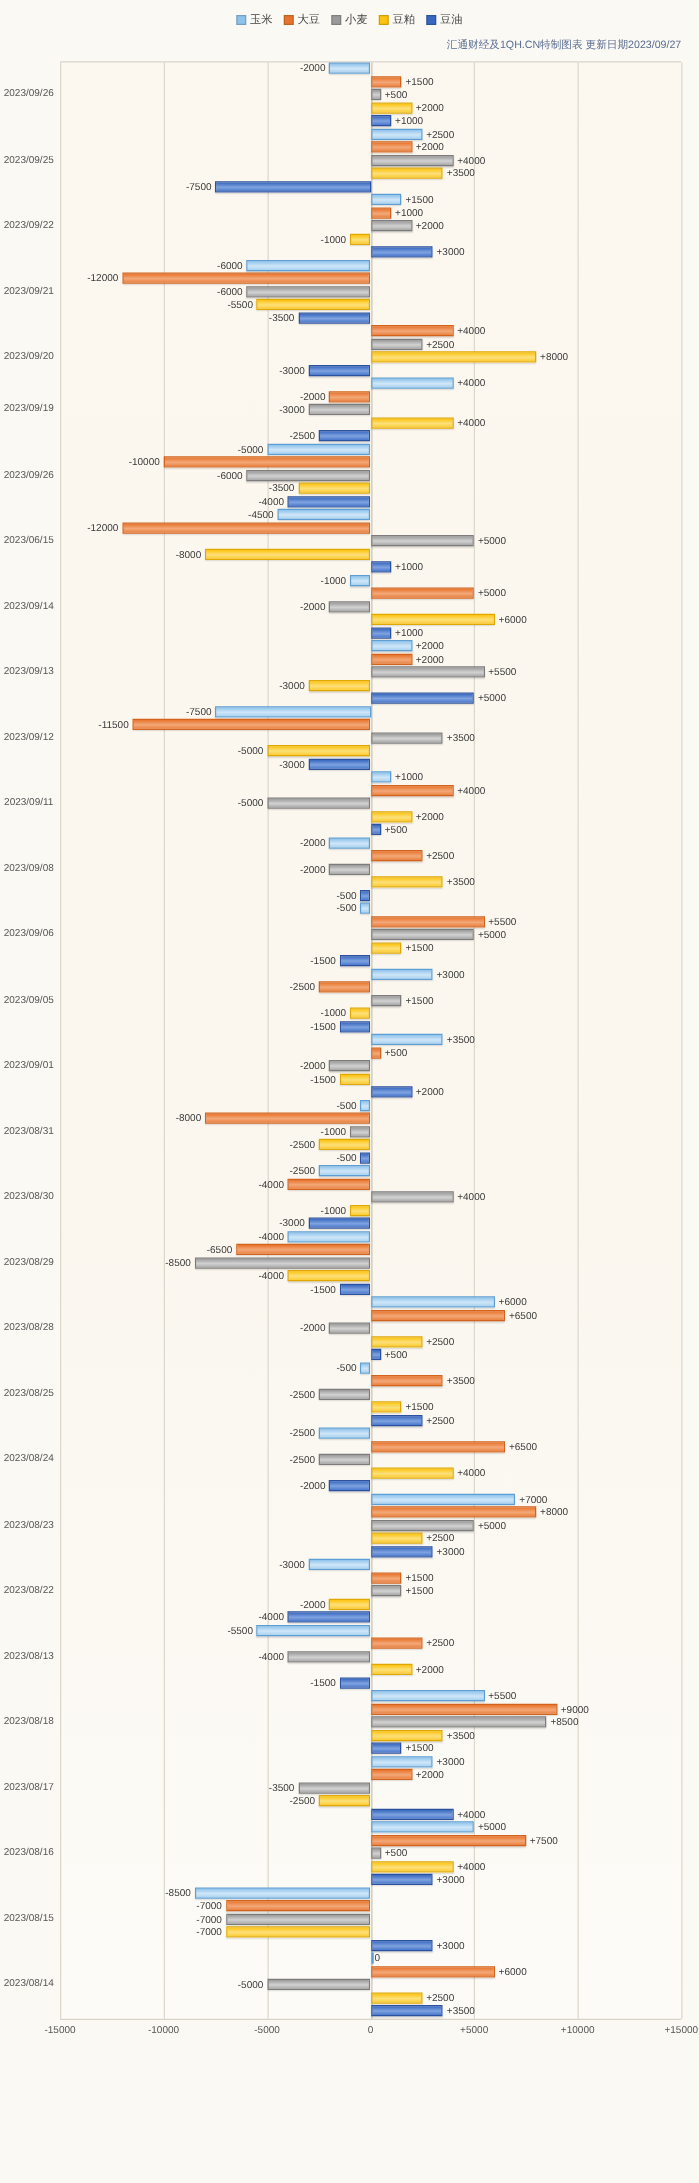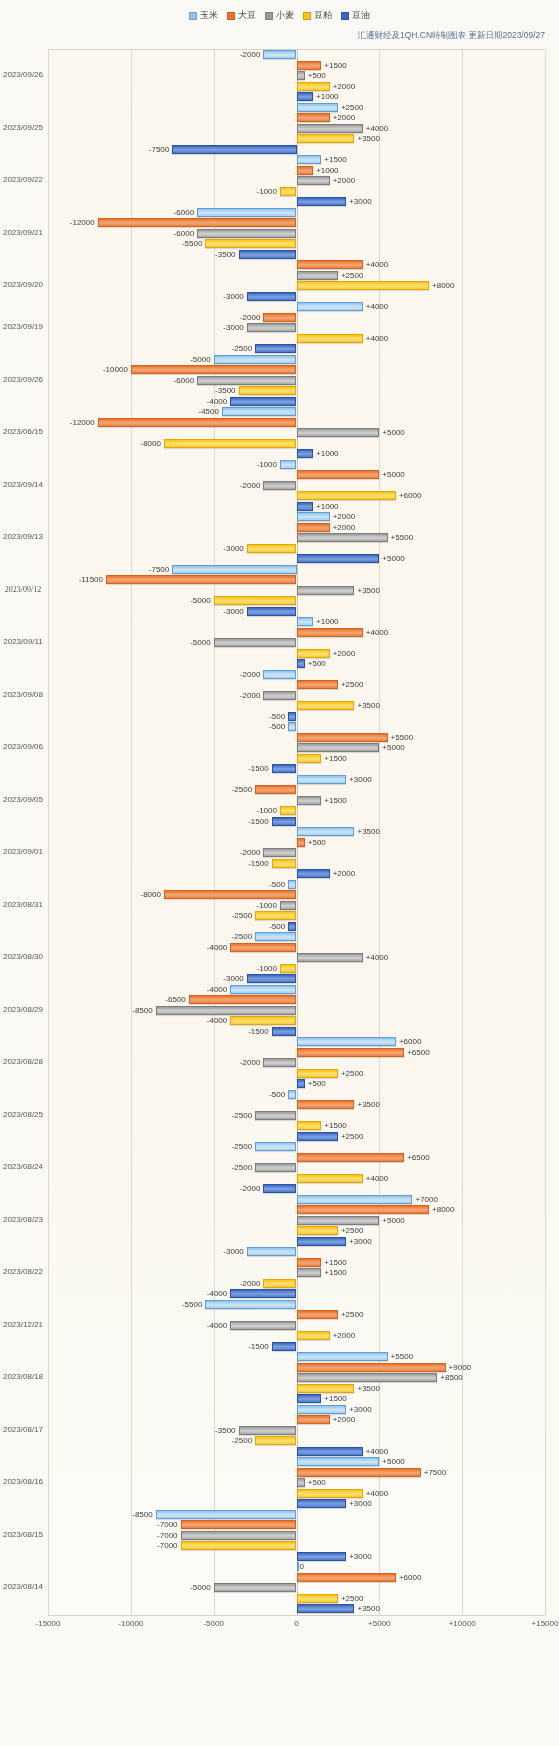--- a/index.html
+++ b/index.html
@@ -331,21 +331,21 @@
           <div class="bar-line">
             <div class="bar c3" style="left: 40%; width: 10%;"></div>
             <span class="val neg" style="right: calc(60% + 3px);">-3000</span>
           </div>
           <div class="bar-line">
             <div class="bar c4" style="left: 50%; width: 16.6667%;"></div>
             <span class="val" style="left: calc(66.6667% + 3px);">+5000</span>
           </div>
         </div>
         <div class="row">
-          <div class="row-label" style="top: 21.25px; font-family: Liberation Serif, serif;">2023/09/12</div>
+          <div class="row-label" style="top: 21.25px;">2023/09/12</div>
           <div class="bar-line">
             <div class="bar c0" style="left: 25%; width: 25%;"></div>
             <span class="val neg" style="right: calc(75% + 3px);">-7500</span>
           </div>
           <div class="bar-line">
             <div class="bar c1" style="left: 11.6667%; width: 38.3333%;"></div>
             <span class="val neg" style="right: calc(88.3333% + 3px);">-11500</span>
           </div>
           <div class="bar-line">
             <div class="bar c2" style="left: 50%; width: 11.6667%;"></div>
@@ -653,21 +653,21 @@
           <div class="bar-line">
             <div class="bar c3" style="left: 43.3333%; width: 6.66667%;"></div>
             <span class="val neg" style="right: calc(56.6667% + 3px);">-2000</span>
           </div>
           <div class="bar-line">
             <div class="bar c4" style="left: 36.6667%; width: 13.3333%;"></div>
             <span class="val neg" style="right: calc(63.3333% + 3px);">-4000</span>
           </div>
         </div>
         <div class="row">
-          <div class="row-label" style="top: 21.25px;">2023/12/21</div>
+          <div class="row-label" style="top: 21.25px;">2023/08/13</div>
           <div class="bar-line">
             <div class="bar c0" style="left: 31.6667%; width: 18.3333%;"></div>
             <span class="val neg" style="right: calc(68.3333% + 3px);">-5500</span>
           </div>
           <div class="bar-line">
             <div class="bar c1" style="left: 50%; width: 8.33333%;"></div>
             <span class="val" style="left: calc(58.3333% + 3px);">+2500</span>
           </div>
           <div class="bar-line">
             <div class="bar c2" style="left: 36.6667%; width: 13.3333%;"></div>

